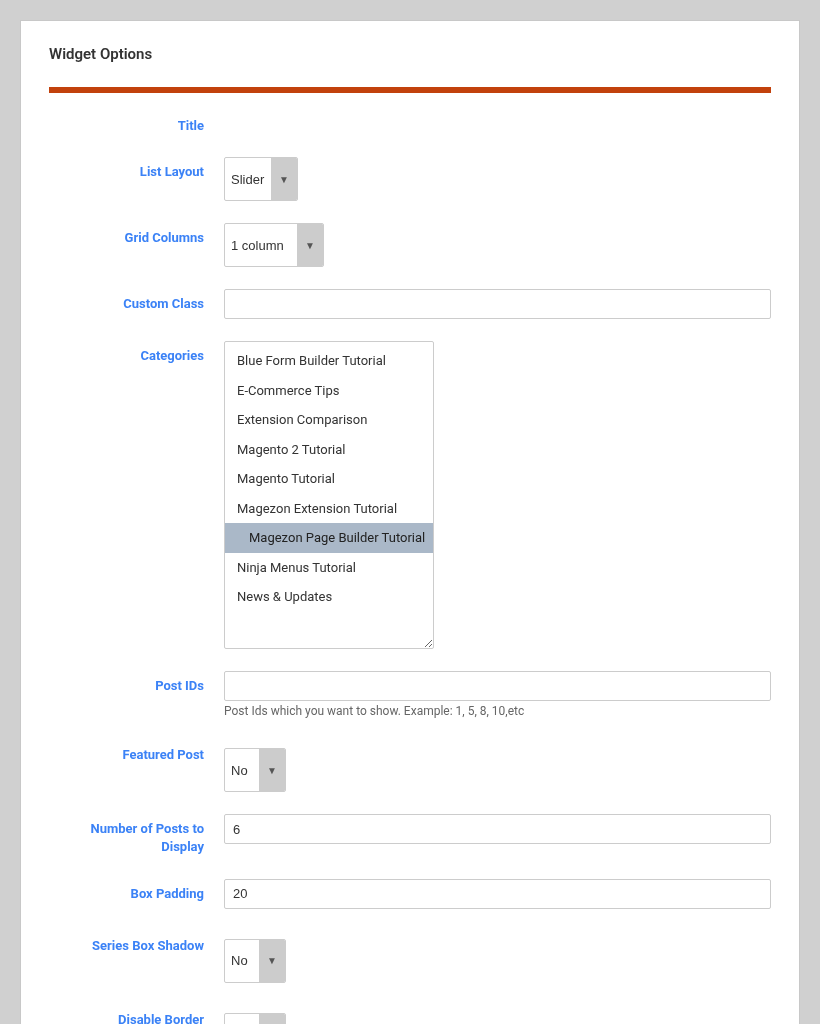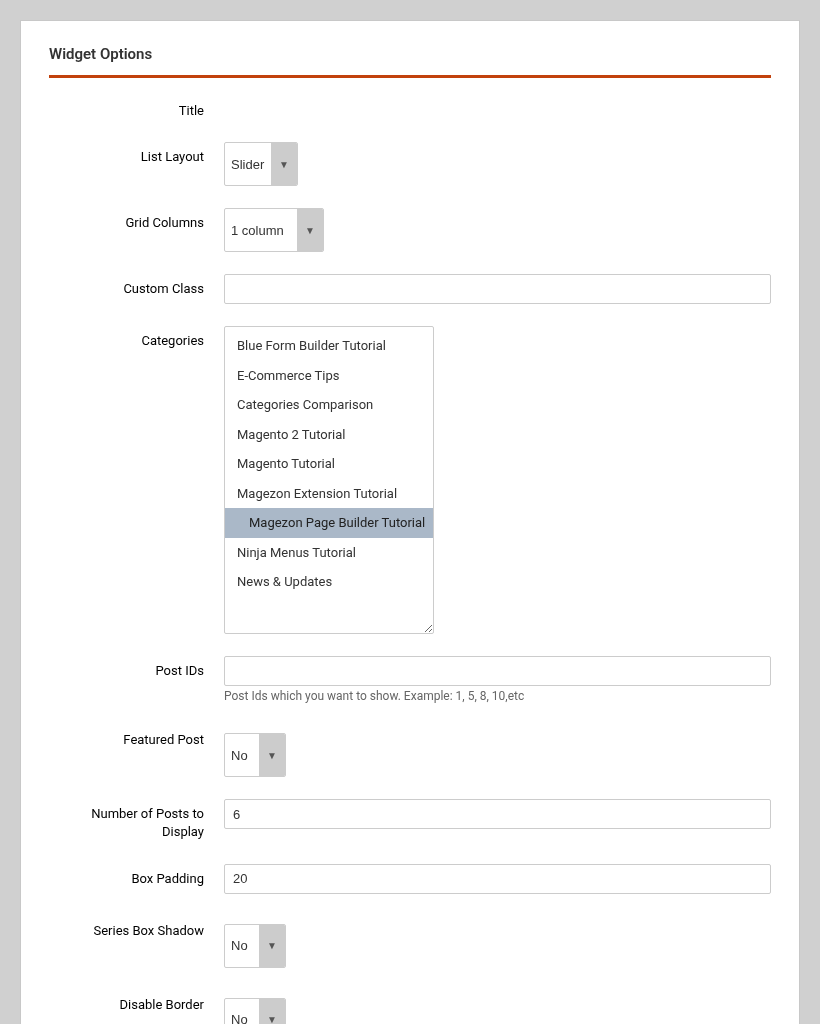--- a/index.html
+++ b/index.html
@@ -22,37 +22,37 @@
       background: #fff;
       width: 780px;
       padding: 24px 28px 32px 28px;
       border: 1px solid #c8c8c8;
     }
     .panel-title {
       font-size: 15px;
       font-weight: 600;
       color: #333;
       margin-bottom: 18px;
-      padding-bottom: 12px;
-      border-bottom: 3px solid #c2410c;
+      padding-bottom: 24px;
+      border-bottom: 6px solid #c2410c;
     }
     .form-row {
       display: flex;
       align-items: flex-start;
       margin-bottom: 18px;
       padding-bottom: 4px;
     }
     .form-label {
       width: 175px;
       min-width: 175px;
       text-align: right;
       padding-right: 20px;
       padding-top: 6px;
-      font-weight: 400;
-      color: #000000;
+      font-weight: 700;
+      color: #3b82f6;
       font-size: 13px;
       line-height: 1.4;
     }
     .form-control-wrap {
       flex: 1;
     }
     input[type="text"] {
       width: 100%;
       padding: 5px 8px;
       border: 1px solid #ccc;
@@ -175,21 +175,21 @@
       <input type="text" value="" style="">
     </div>
   </div>
 
   <div class="form-row">
     <div class="form-label">Categories</div>
     <div class="form-control-wrap">
       <div class="categories-list">
         <div class="cat-item">Blue Form Builder Tutorial</div>
         <div class="cat-item">E-Commerce Tips</div>
-        <div class="cat-item">Categories Comparison</div>
+        <div class="cat-item">Extension Comparison</div>
         <div class="cat-item">Magento 2 Tutorial</div>
         <div class="cat-item">Magento Tutorial</div>
         <div class="cat-item">Magezon Extension Tutorial</div>
         <div class="cat-item selected">Magezon Page Builder Tutorial</div>
         <div class="cat-item">Ninja Menus Tutorial</div>
         <div class="cat-item">News &amp; Updates</div>
       </div>
     </div>
   </div>
 

